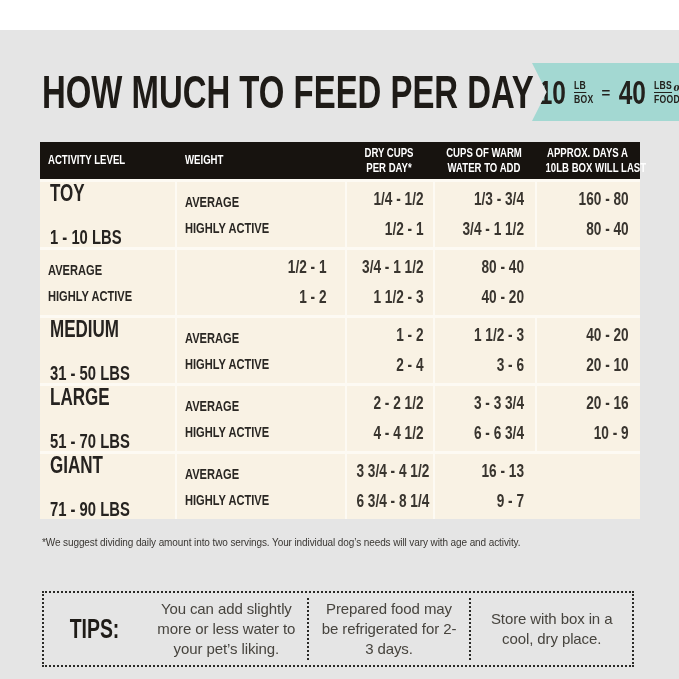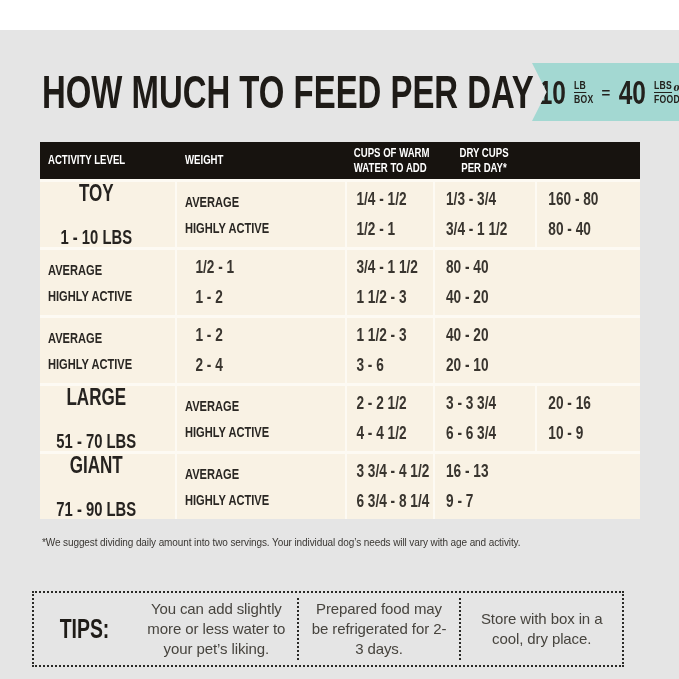--- a/index.html
+++ b/index.html
@@ -50,37 +50,37 @@
   .th.left .cn { transform: scaleX(0.8); transform-origin: 0 50%; }
   .th-pad1 { padding-left: 10px; }
   .th-pad2 { padding-left: 8px; }
 
   .trow {
     background: #f9f2e4; height: 68px; border-top: 3px solid #fdfaf3;
     align-items: center;
   }
   .cell { height: 100%; display: flex; flex-direction: column; justify-content: center; }
   .cell + .cell { border-left: 2px solid #fdfaf3; }
-  .c-weight { padding-left: 10px; gap: 22px; text-align: center; }
+  .c-weight { padding-left: 10px; gap: 22px; }
   .w-class { font-size: 23px; font-weight: bold; line-height: 1; color: #262320; }
   .w-range { font-size: 20px; font-weight: bold; line-height: 1; color: #262320; }
   .c-activity { padding-left: 8px; gap: 11px; }
   .act { font-size: 15px; font-weight: bold; line-height: 1; color: #2a2723; }
-  .c-num { text-align: left; gap: 10px; }
+  .c-num { text-align: right; gap: 10px; }
   .nval { font-size: 17.5px; font-weight: bold; line-height: 1.1; color: #39352f; }
 
   
   .footnote {
     position: absolute; left: 42px; top: 506px; width: 596px;
     font-size: 10px; line-height: 1.4; color: #3a3733; letter-spacing: -0.1px;
   }
 
   
   .tips {
-    position: absolute; left: 32px; top: 561px; width: 592px; height: 76px;
+    position: absolute; left: 42px; top: 561px; width: 592px; height: 76px;
     border: 2px dotted #2a2a27; display: flex; align-items: stretch;
   }
   .tips-label {
     flex: 0 0 102px; display: flex; align-items: center; justify-content: center;
     font-size: 27px; font-weight: bold; color: #1e1b17;
   }
   .tips-label .cn { transform: scaleX(0.72); }
   .tip {
     flex: 1 1 0; display: flex; align-items: center; justify-content: center;
     text-align: center; font-size: 15px; line-height: 1.32; color: #47443e;
@@ -118,26 +118,30 @@
   <div class="table">
 
     <div class="grid-row thead">
       <div class="th left th-pad2">
         <span class="cn">ACTIVITY LEVEL</span>
       </div>
       <div class="th left th-pad1">
         <span class="cn">WEIGHT</span>
       </div>
       <div class="th">
+        <span class="cn">DRY CUPS</span>
+        <span class="cn">PER DAY*</span>
+      </div>
+      <div class="th">
         <span class="cn">CUPS OF WARM</span>
         <span class="cn">WATER TO ADD</span>
       </div>
       <div class="th">
-        <span class="cn">DRY CUPS</span>
-        <span class="cn">PER DAY*</span>
+        <span class="cn">APPROX. DAYS A</span>
+        <span class="cn">10LB BOX WILL LAST</span>
       </div>
     </div>
 
     <div class="grid-row trow">
       <div class="cell c-weight">
         <span class="w-class cnl">TOY</span>
         <span class="w-range cnl">1 - 10 LBS</span>
       </div>
       <div class="cell c-activity">
         <span class="act cnl">AVERAGE</span>
@@ -170,20 +174,24 @@
         <span class="nval cn">3/4 - 1 1/2</span>
         <span class="nval cn">1 1/2 - 3</span>
       </div>
       <div class="cell c-num">
         <span class="nval cn">80 - 40</span>
         <span class="nval cn">40 - 20</span>
       </div>
     </div>
 
     <div class="grid-row trow">
+      <div class="cell c-weight">
+        <span class="w-class cnl">MEDIUM</span>
+        <span class="w-range cnl">31 - 50 LBS</span>
+      </div>
       <div class="cell c-activity">
         <span class="act cnl">AVERAGE</span>
         <span class="act cnl">HIGHLY ACTIVE</span>
       </div>
       <div class="cell c-num">
         <span class="nval cn">1 - 2</span>
         <span class="nval cn">2 - 4</span>
       </div>
       <div class="cell c-num">
         <span class="nval cn">1 1/2 - 3</span>

